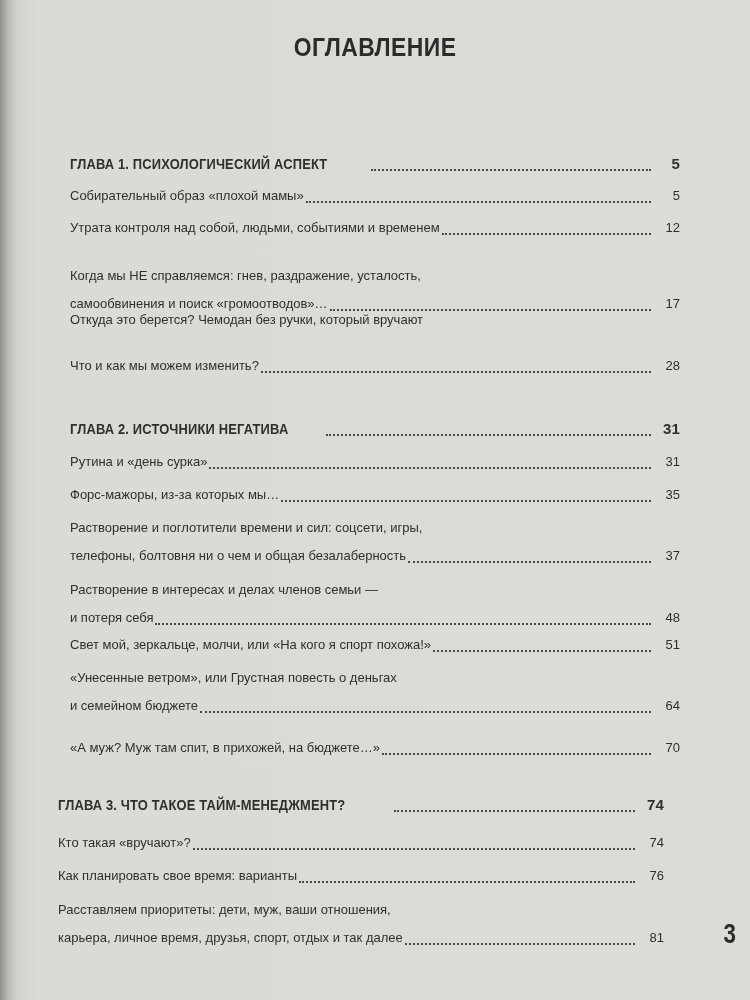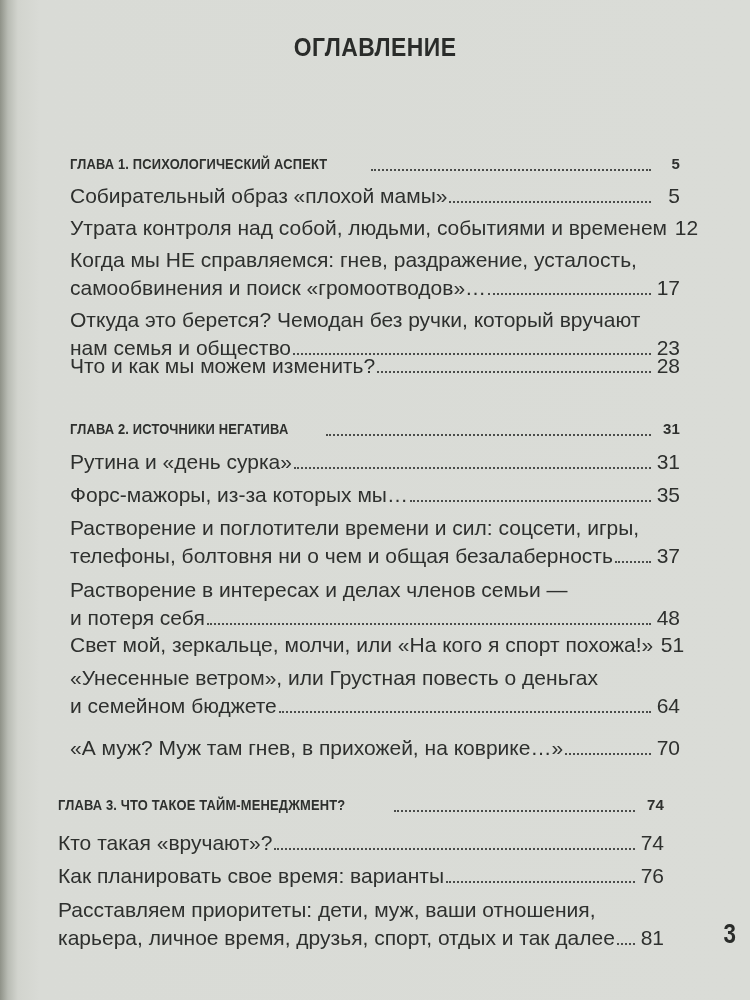--- a/index.html
+++ b/index.html
@@ -15,21 +15,21 @@
   }
   .title {
     position: absolute; left: 0; width: 750px; top: 32px;
     text-align: center; font-weight: bold; font-size: 26px;
     letter-spacing: 0.5px; color: #2a2c2a;
     transform: scaleX(0.88); transform-origin: center;
   }
   .toc { position: absolute; left: 70px; width: 610px; top: 0; }
   .entry {
     position: absolute; left: 0; width: 610px;
-    font-size: 21px; line-height: 28px;
+    font-size: 13px; line-height: 28px;
   }
   .entry .line { display: block; white-space: nowrap; }
   .entry .last { display: flex; align-items: baseline; white-space: nowrap; }
   .entry .leader {
     flex: 1; overflow: hidden; margin: 0 3px 0 2px;
     border-bottom: 2px dotted #4a4c4a; height: 0; align-self: flex-end; margin-bottom: 7px;
   }
   .entry .pg { min-width: 26px; text-align: right; }
   .entry.chapter { font-weight: bold; font-size: 15px; letter-spacing: 0.2px; }
   .entry.chapter .txt { transform: scaleX(0.86); transform-origin: left; display: inline-block; }
@@ -62,34 +62,29 @@
         </span>
     </div>
     <div class="entry" style="top:214px">
       <span class="last">
           <span>Утрата контроля над собой, людьми, событиями и временем</span>
           <span class="leader"></span>
           <span class="pg">12</span>
         </span>
     </div>
     <div class="entry" style="top:226px">
-      <span class="line" style="margin-top:20px">Когда мы НЕ справляемся: гнев, раздражение, усталость,</span>
+      <span class="line" style="margin-top:36px">Когда мы НЕ справляемся: гнев, раздражение, усталость,</span>
       <span class="last">
           <span>самообвинения и поиск «громоотводов»…</span>
           <span class="leader"></span>
           <span class="pg">17</span>
         </span>
     </div>
     <div class="entry" style="top:286px">
       <span class="line" style="margin-top:20px">Откуда это берется? Чемодан без ручки, который вручают</span>
-      <span class="last">
-          <span>нам семья и общество</span>
-          <span class="leader"></span>
-          <span class="pg">23</span>
-        </span>
     </div>
     <div class="entry" style="top:352px">
       <span class="last">
           <span>Что и как мы можем изменить?</span>
           <span class="leader"></span>
           <span class="pg">28</span>
         </span>
     </div>
 
     <div class="entry chapter" style="top:415px">
@@ -139,21 +134,21 @@
     <div class="entry" style="top:644px">
       <span class="line" style="margin-top:20px">«Унесенные ветром», или Грустная повесть о деньгах</span>
       <span class="last">
           <span>и семейном бюджете</span>
           <span class="leader"></span>
           <span class="pg">64</span>
         </span>
     </div>
     <div class="entry" style="top:734px">
       <span class="last">
-          <span>«А муж? Муж там гнев, в прихожей, на коврике…»</span>
+          <span>«А муж? Муж там спит, в прихожей, на бюджете…»</span>
           <span class="leader"></span>
           <span class="pg">70</span>
         </span>
     </div>
 
     <div class="entry chapter" style="top:791px; left:-12px; width:606px">
       <span class="last">
           <span class="txt">ГЛАВА 3. ЧТО ТАКОЕ ТАЙМ-МЕНЕДЖМЕНТ?</span>
           <span class="leader"></span>
           <span class="pg">74</span>

